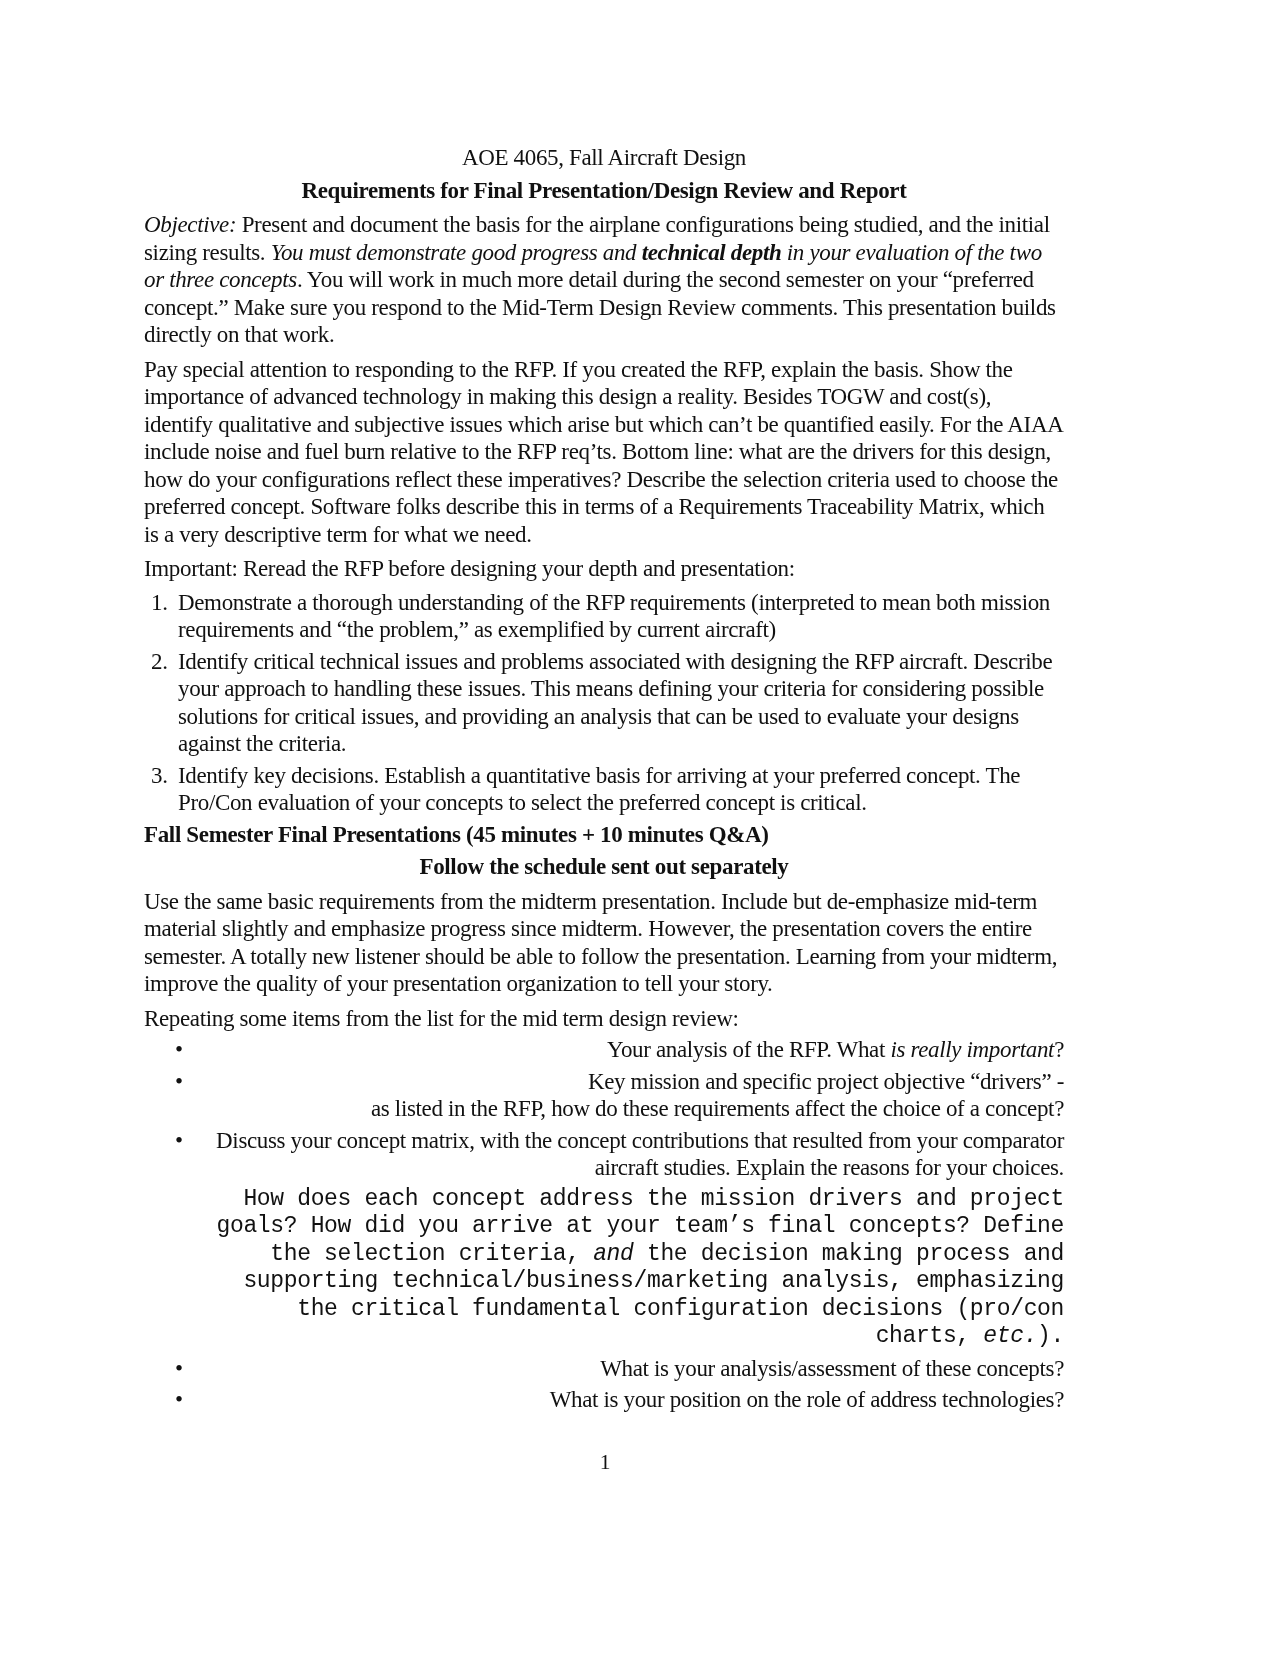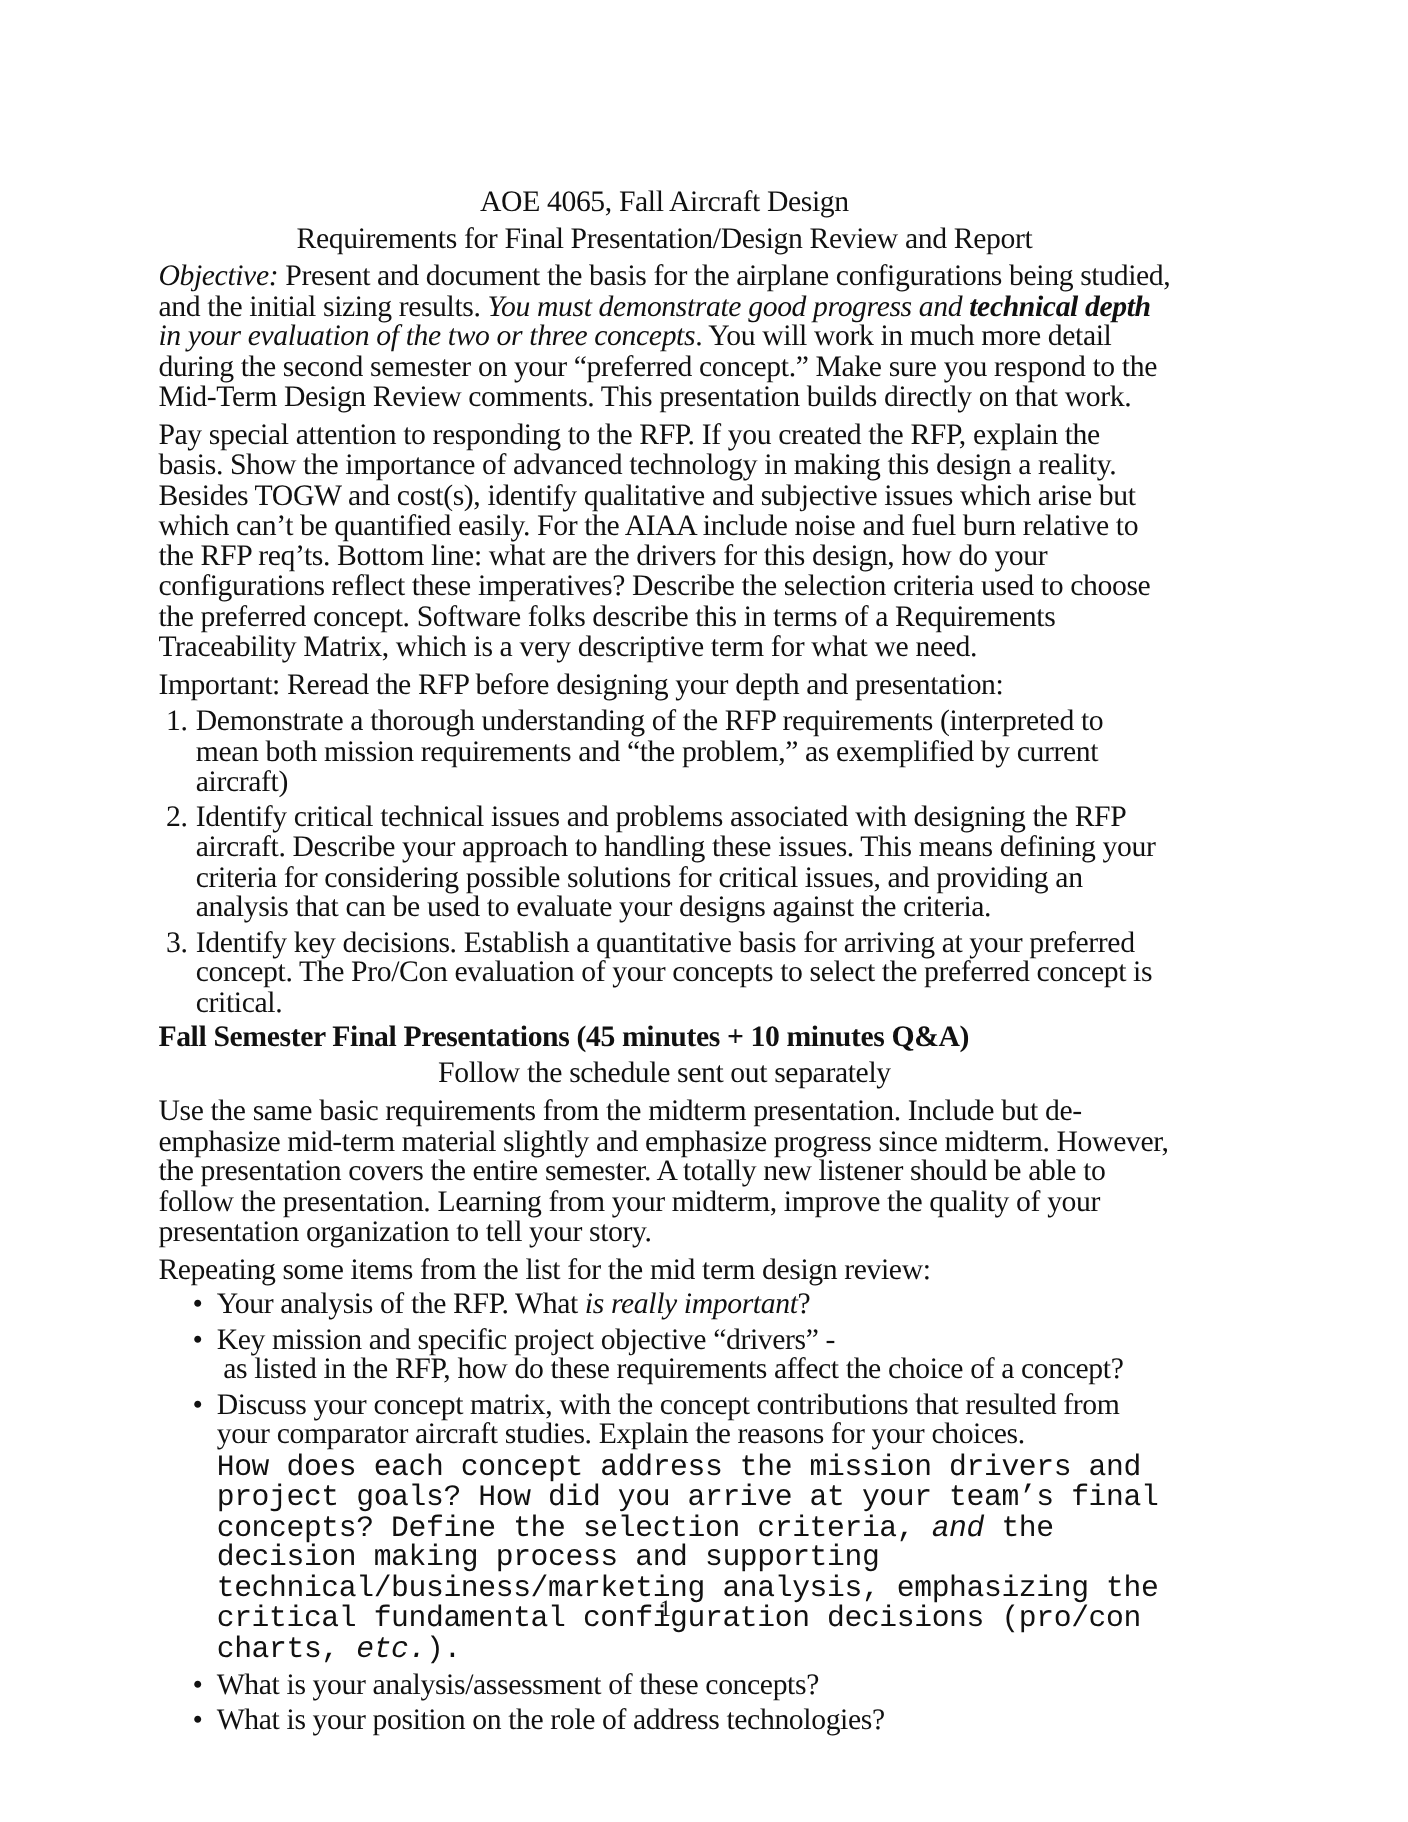--- a/index.html
+++ b/index.html
@@ -1,33 +1,33 @@
 <!DOCTYPE html>
 <html><head>
 <meta charset="utf-8">
 <style>
   html, body { margin:0; padding:0; background:#ffffff; }
   body { width:1280px; height:1656px; position:relative; overflow:hidden;
          font-family:"Liberation Serif","DejaVu Serif",serif; color:#111; }
-  .page { position:absolute; left:144px; top:144px; width:920px; font-size:27px; line-height:27.5px; letter-spacing:-0.35px;margin-top:26px; }
+  .page { position:absolute; left:144px; top:144px; width:920px; font-size:23px; line-height:27.5px; letter-spacing:-0.35px; }
   .center { text-align:center; }
   .title { margin-top:0; }
-  .subtitle { font-weight:normal; margin-top:5px; }
+  .subtitle { font-weight:bold; margin-top:5px; }
   p { margin:0; }
   .gap { margin-top:7px; }
   .ol { margin-top:6px; }
   .ol .item { display:flex; margin-bottom:4px; }
   .ol .num { width:34px; padding-left:7px; box-sizing:border-box; flex:none; }
   .ol .txt { flex:1; }
   .heading { font-weight:bold; margin-top:4px; }
   .tight { line-height:24px; }
   .ul { margin-top:4px; padding-left:31px; }
   .ul .item { display:flex; margin-bottom:4px; }
   .ul .bullet { width:22px; flex:none; }
-  .ul .txt { flex:1; }
+  .ul .txt { flex:1;text-align:right; }
   .cont { padding-left:6px; }
   .subpara { margin-top:4px;font-family:Liberation Mono, monospace; }
   .footer { position:absolute; top:1450px; left:0; width:1210px; text-align:center; font-size:21.5px; }
 </style>
 </head>
 <body>
 
 <div class="page">
   <p class="center title">AOE 4065, Fall Aircraft Design</p>
   <p class="center subtitle">Requirements for Final Presentation/Design Review and Report</p>

